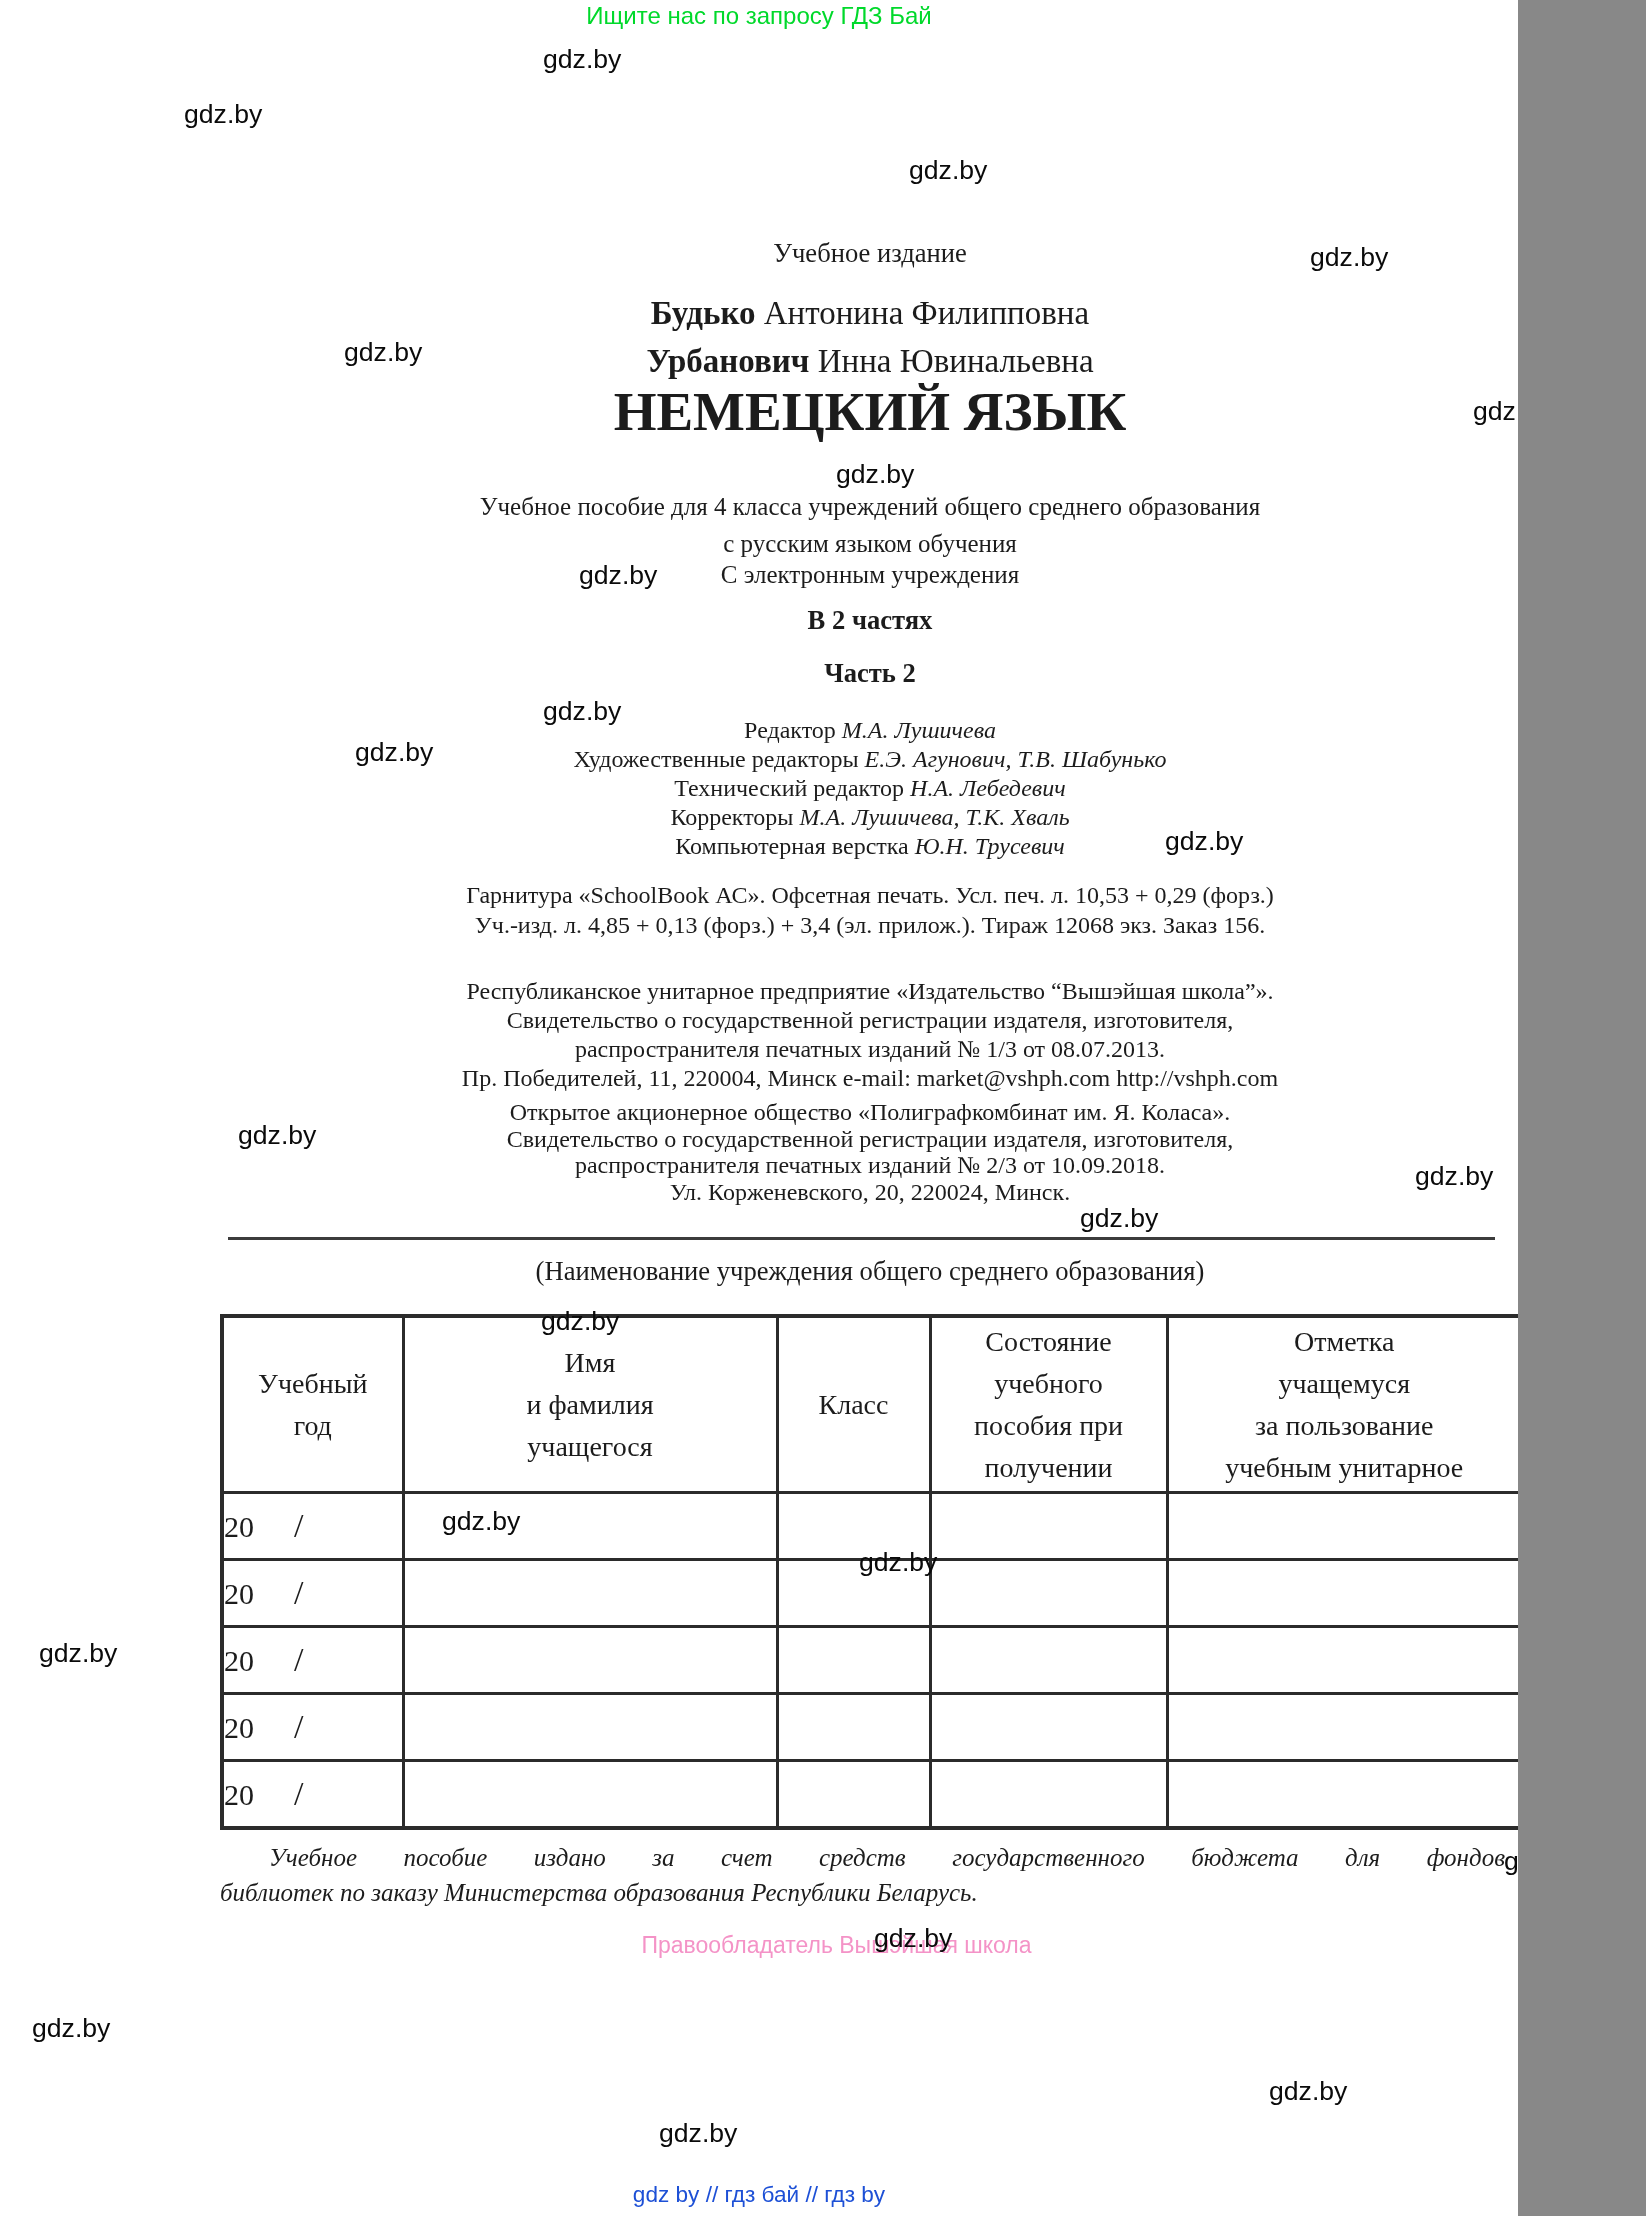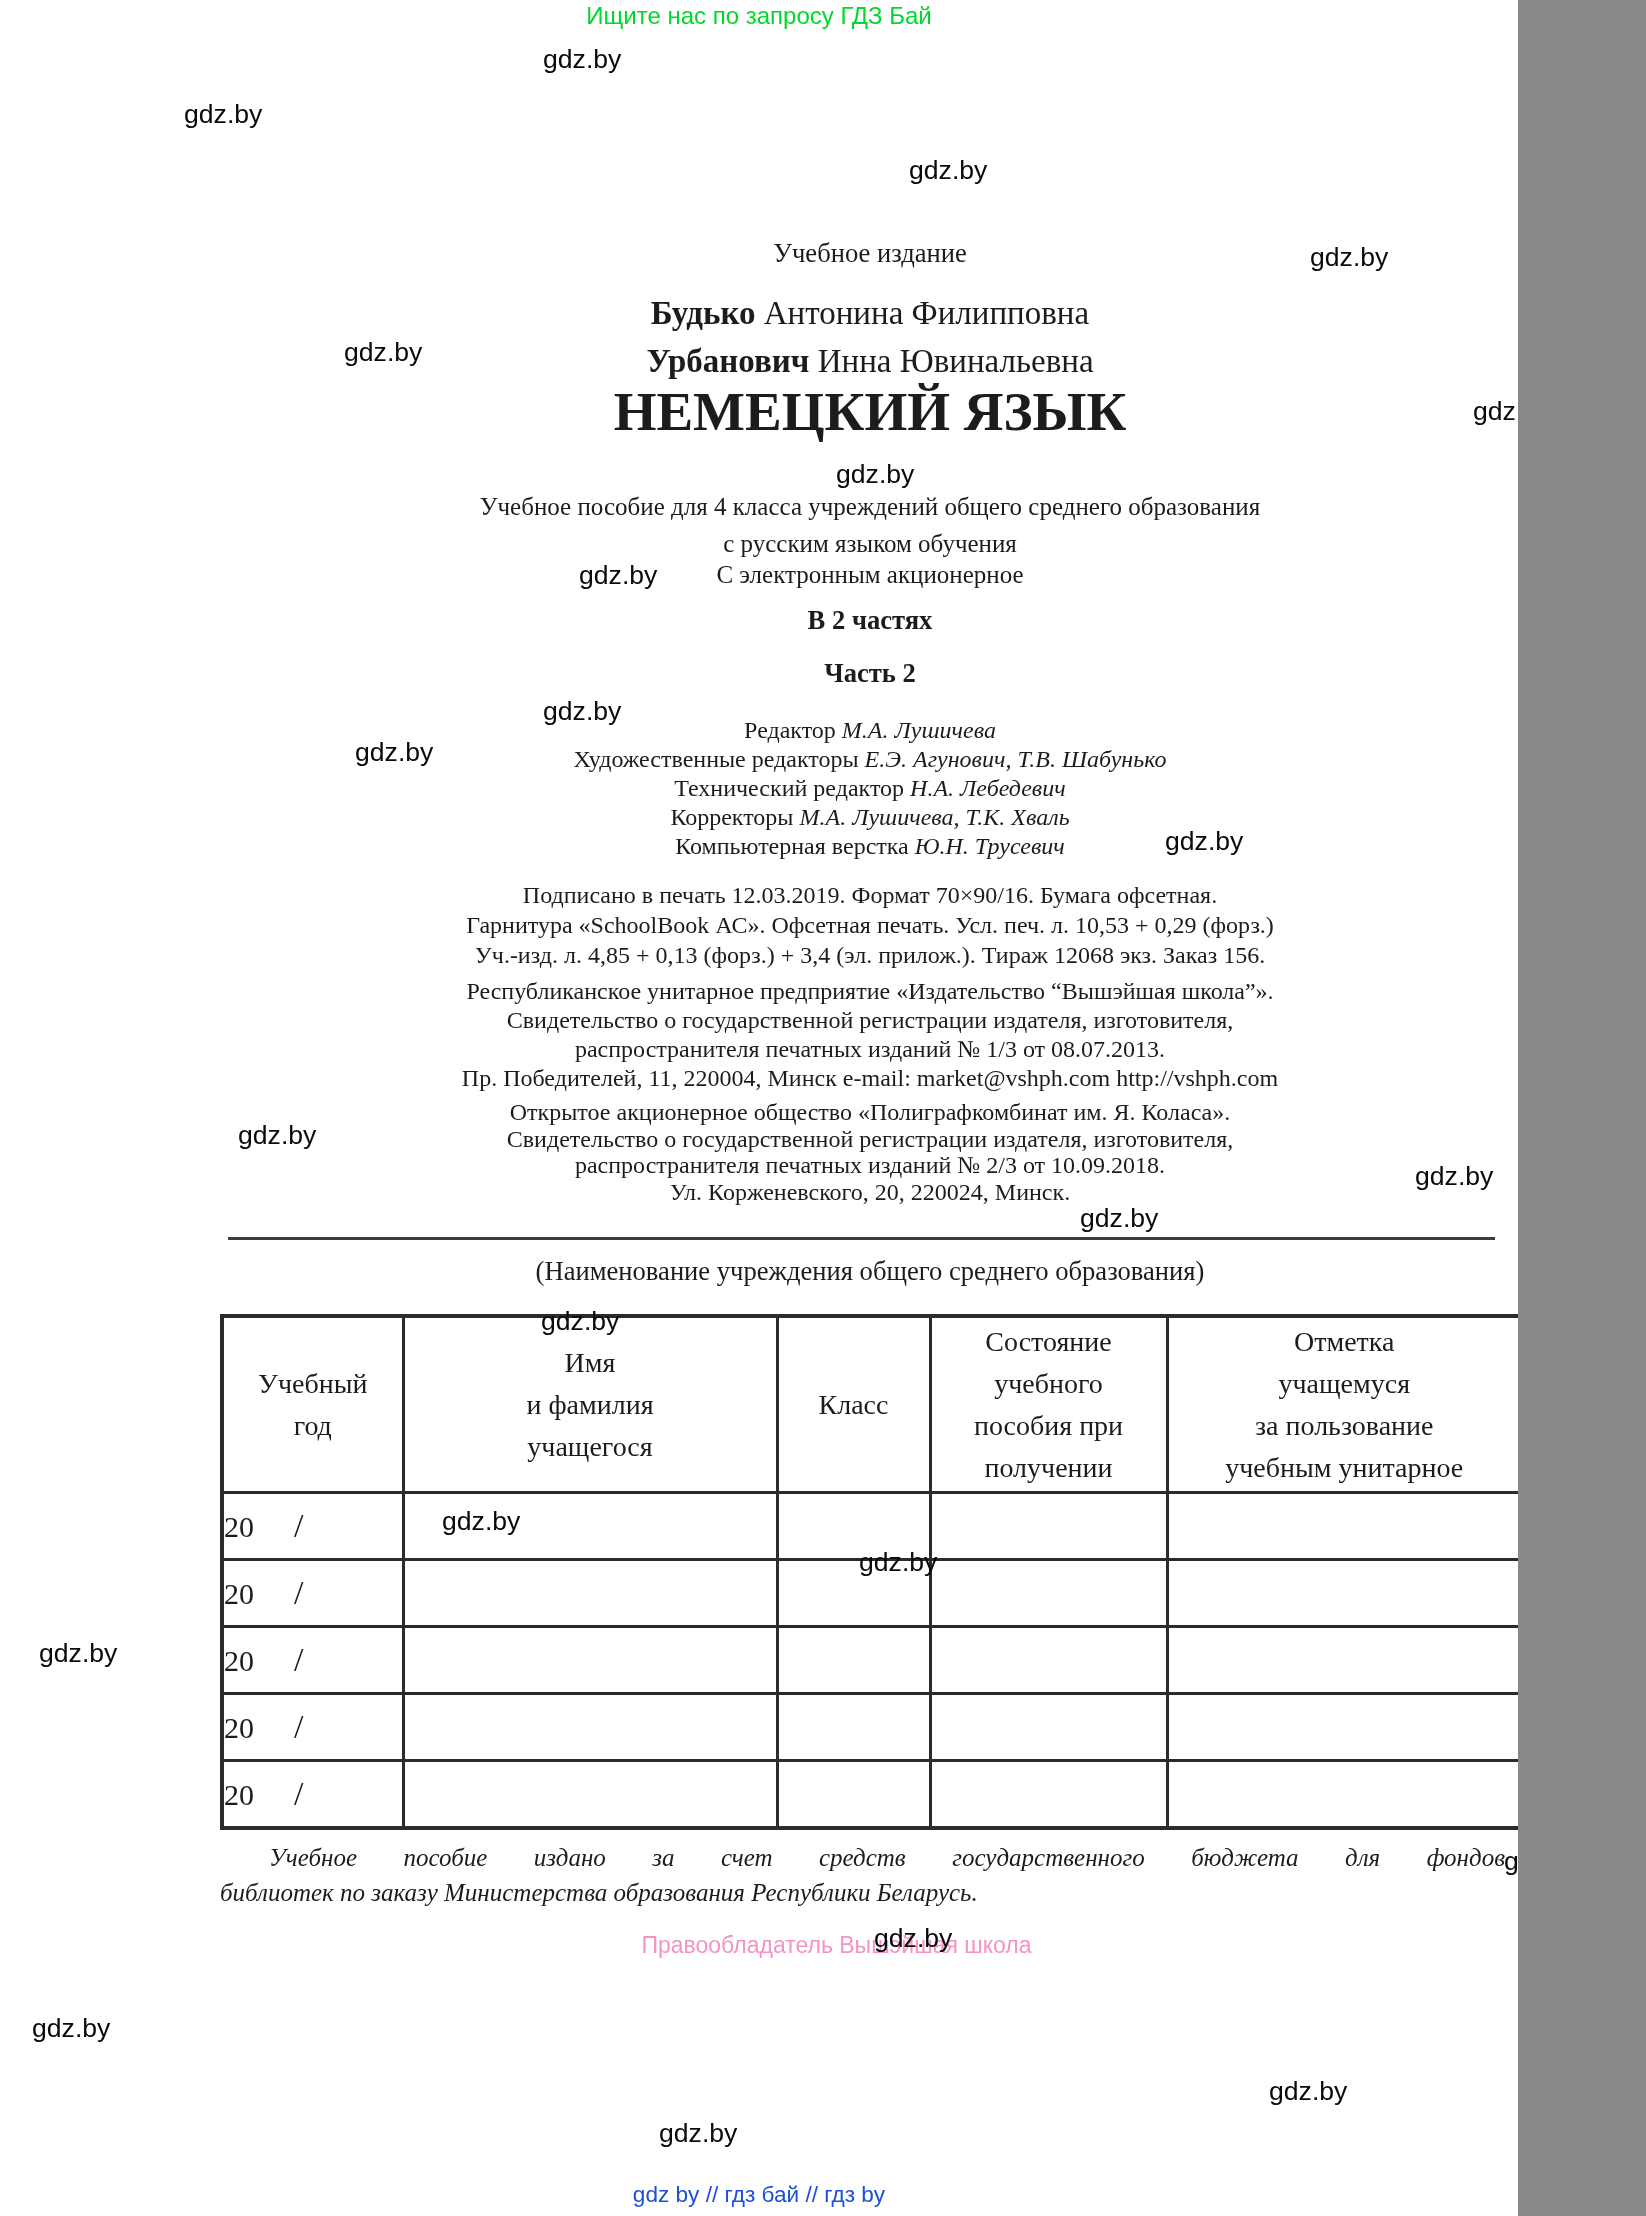--- a/index.html
+++ b/index.html
@@ -73,34 +73,33 @@
     <div><b>Урбанович</b><span> Инна Ювинальевна</span></div>
   </div>
 
   <div class="abs ctr title">НЕМЕЦКИЙ ЯЗЫК</div>
 
   <div class="abs ctr subtitle">
     <div>Учебное пособие для 4 класса учреждений общего среднего образования</div>
     <div>с русским языком обучения</div>
   </div>
 
-  <div class="abs ctr supplement">С электронным акционерное</div>
+  <div class="abs ctr supplement">С электронным учреждения</div>
   <div class="abs ctr parts">В 2 частях</div>
   <div class="abs ctr part">Часть 2</div>
 
   <div class="abs ctr staff">
     <div><span>Редактор </span><span class="it">М.А. Лушичева</span></div>
     <div><span>Художественные редакторы </span><span class="it">Е.Э. Агунович, Т.В. Шабунько</span></div>
     <div><span>Технический редактор </span><span class="it">Н.А. Лебедевич</span></div>
     <div><span>Корректоры </span><span class="it">М.А. Лушичева, Т.К. Хваль</span></div>
     <div><span>Компьютерная верстка </span><span class="it">Ю.Н. Трусевич</span></div>
   </div>
 
   <div class="abs ctr printinfo">
-    <div>Подписано в печать 12.03.2019. Формат 70×90/16. Бумага офсетная.</div>
     <div>Гарнитура «SchoolBook АС». Офсетная печать. Усл. печ. л. 10,53 + 0,29 (форз.)</div>
     <div>Уч.-изд. л. 4,85 + 0,13 (форз.) + 3,4 (эл. прилож.). Тираж 12068 экз. Заказ 156.</div>
   </div>
 
   <div class="abs ctr publisher">
     <div>Республиканское унитарное предприятие «Издательство “Вышэйшая школа”».</div>
     <div>Свидетельство о государственной регистрации издателя, изготовителя,</div>
     <div>распространителя печатных изданий № 1/3 от 08.07.2013.</div>
     <div>Пр. Победителей, 11, 220004, Минск    e-mail: market@vshph.com  http://vshph.com</div>
   </div>

